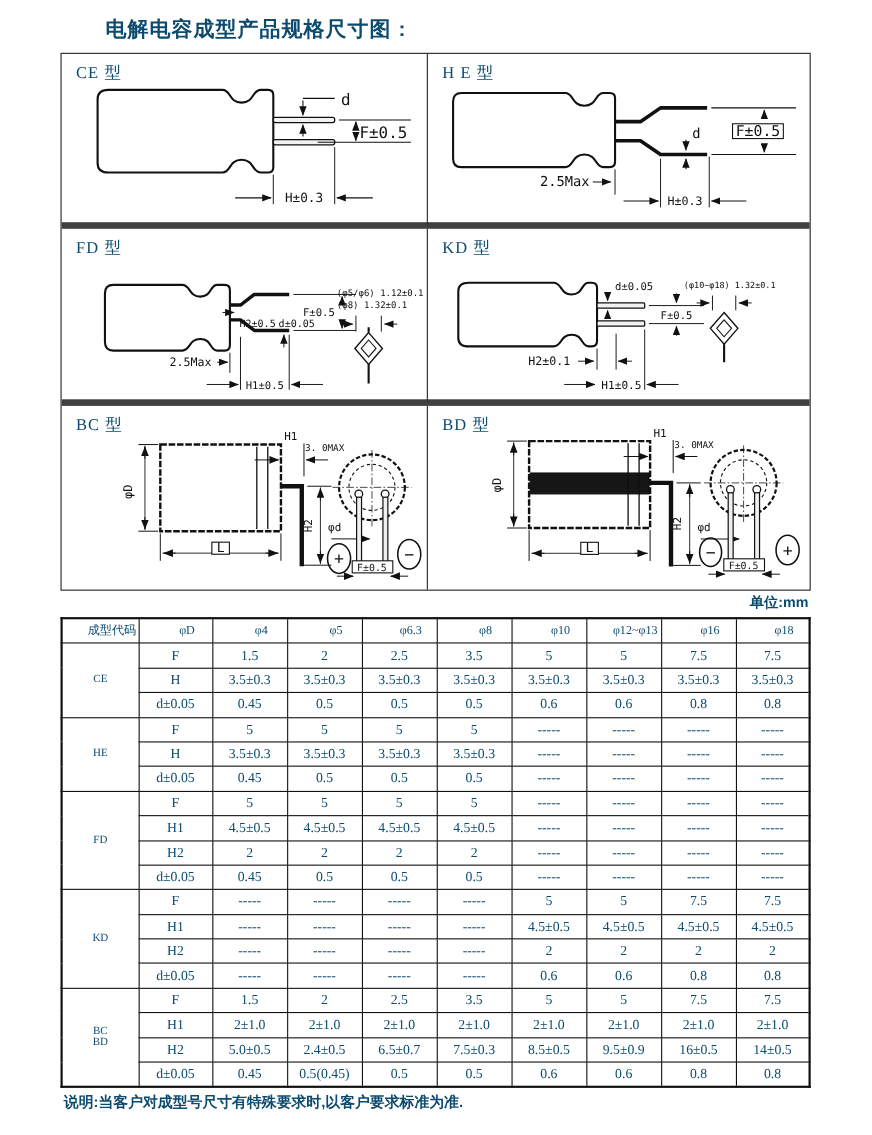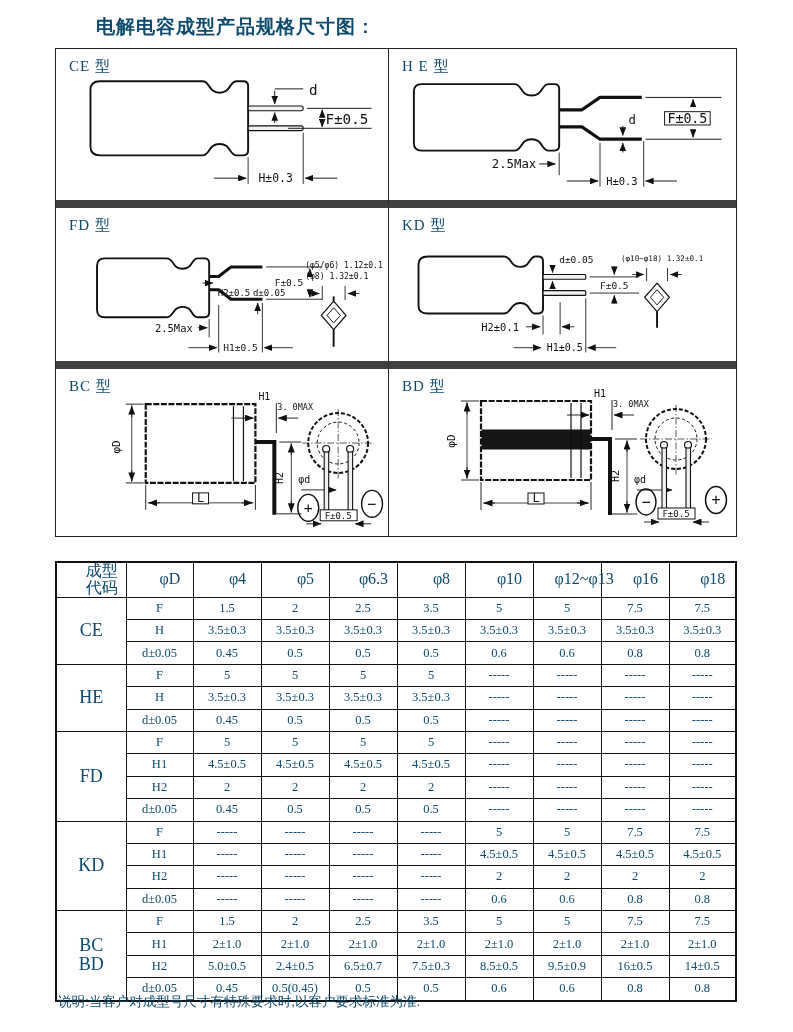--- a/index.html
+++ b/index.html
@@ -5,36 +5,36 @@
   html,body{margin:0;padding:0;background:#e8e8e8;}
   .page{position:relative;width:793px;height:1032px;background:#ffffff;margin:0 auto;
         font-family:"Liberation Sans",sans-serif;color:#0c4a6e;overflow:hidden;}
   .doc-title{position:absolute;left:96px;top:14px;font-size:19px;font-weight:bold;
              letter-spacing:1px;font-family:"Liberation Sans",sans-serif;}
   .diagram-grid{position:absolute;left:55px;top:48px;width:680px;height:487px;
                 border:1.6px solid #222;display:grid;
                 grid-template-columns:333px 347px;grid-template-rows:159px 161px 167px;}
   .panel{position:relative;box-sizing:border-box;}
   .panel.bR{border-right:1.6px solid #222;}
-  .panel.bB{border-bottom:8px solid #404040;}
+  .panel.bB{border-bottom:6px solid #404040;}
   .ptitle{position:absolute;left:13px;top:8px;font-size:15px;
           font-family:"Liberation Serif",serif;letter-spacing:1px;}
   .panel svg{position:absolute;left:0;top:0;width:100%;height:100%;}
   svg line,svg path,svg rect,svg polygon,svg circle,svg ellipse{stroke:#111;}
   svg text{font-family:"DejaVu Sans Mono",monospace;fill:#111;stroke:none;}
   .unit-label{position:absolute;left:55px;top:539px;width:680px;text-align:right;
               font-size:13px;font-weight:bold;}
   .spec-table{position:absolute;left:55px;top:561px;width:680px;border-collapse:collapse;
               table-layout:fixed;border:2px solid #111;}
   .spec-table td{border:1px solid #111;text-align:center;vertical-align:middle;
                  height:21.4px;padding:0;font-family:"Liberation Serif",serif;
                  font-size:12.5px;line-height:1.05;}
-  .spec-table td.hd{font-size:16px;padding-left:21px;}
-  .spec-table td.code{font-size:18px;white-space:pre-line;}
-  .note{position:absolute;left:58px;top:993px;font-size:13.5px;font-weight:normal;}
+  .spec-table td.hd{font-size:11px;padding-left:21px;}
+  .spec-table td.code{font-size:10px;white-space:pre-line;}
+  .note{position:absolute;left:58px;top:993px;font-size:13.5px;font-weight:bold;}
 </style>
 </head>
 <body>
 
 <div class="page">
 
   <svg width="0" height="0" style="position:absolute" aria-hidden="true">
     <defs>
       <marker id="ah" viewBox="0 0 9 7" refX="8.5" refY="3.5" markerWidth="9" markerHeight="7" orient="auto" markerUnits="userSpaceOnUse">
         <path d="M0,0 L9,3.5 L0,7 Z" style="stroke:none" fill="#111"></path>
@@ -308,20 +308,21 @@
         <text x="205" y="28" font-size="10">H1</text>
         <text x="224" y="38" font-size="8.5">3. 0MAX</text>
         <text x="230" y="107" font-size="10" text-anchor="middle" transform="rotate(-90 230 107)">H2</text>
         <text x="245" y="114" font-size="10">φd</text>
         <rect x="269" y="139" width="37" height="11" fill="#fff" stroke="none"></rect>
         <text x="287" y="148" font-size="9" text-anchor="middle">F±0.5</text>
       </svg>
     </div>
   </div>
 
+  <div class="unit-label">单位:mm</div>
 
   <table class="spec-table">
     <colgroup>
         <col style="width: 70px;">
         <col style="width: 67px;">
         <col style="width: 68px;">
         <col style="width: 68px;">
         <col style="width: 68px;">
         <col style="width: 68px;">
         <col style="width: 68px;">

